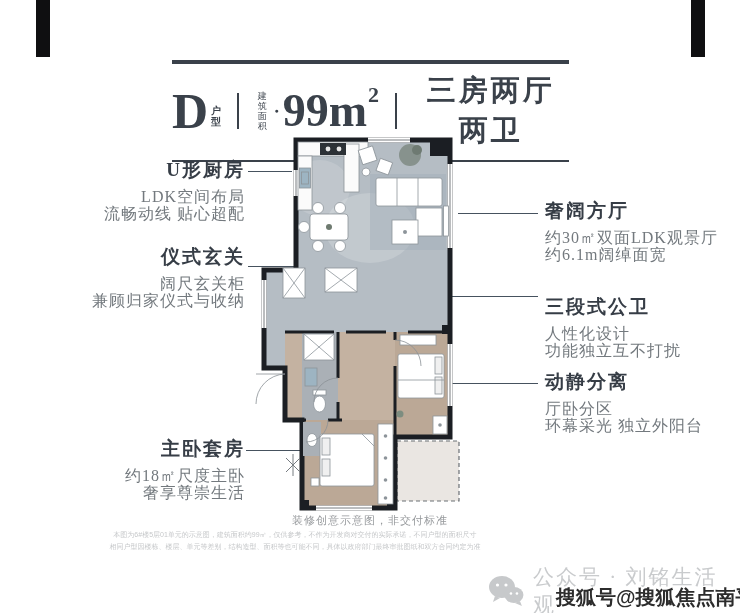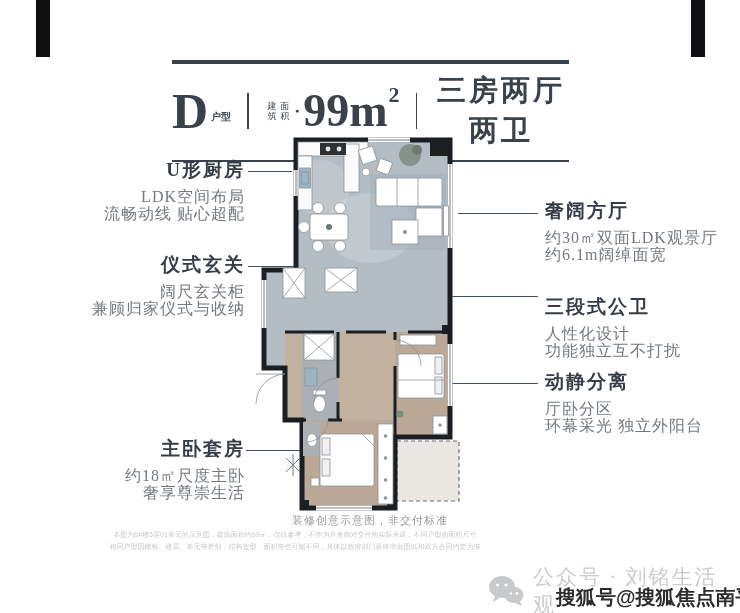--- a/index.html
+++ b/index.html
@@ -8,21 +8,21 @@
   .abs{position:absolute;}
 
   
   .corner-bar{position:absolute;top:0;width:14px;height:57px;background:#0f0f11;}
 
   
   .header{position:absolute;left:172px;top:60px;width:397px;
           border-top:4px solid #3a414a;border-bottom:2px solid #3a414a;
           padding:7px 0 9px;display:flex;align-items:center;justify-content:center;}
   .unit-letter{font-size:50px;font-weight:bold;line-height:48px;}
-  .vstack{display:flex;flex-direction:row;font-size:10px;line-height:11px;
+  .vstack{display:flex;flex-direction:column;font-size:10px;line-height:11px;
           font-weight:bold;margin-left:3px;margin-top:10px;}
   .vstack.small{font-size:9px;line-height:10px;margin-top:0;font-weight:normal;}
   .divider{width:2px;height:36px;background:#3a414a;margin:0 16px;}
   .bullet{font-size:7px;margin:0 4px 0 2px;align-self:center;}
   .area-val{font-size:46px;font-weight:bold;line-height:46px;}
   .area-sup{font-size:22px;font-weight:bold;position:relative;top:-16px;margin-left:1px;}
   .layout-txt{font-size:29px;font-weight:bold;letter-spacing:3px;text-align:center;}
 
   
   .ann{position:absolute;}
@@ -70,21 +70,21 @@
     <span class="area-sup">2</span>
     <span class="divider"></span>
     <span class="layout-txt">三房两厅两卫</span>
   </div>
 
   <div class="ann left" style="top:157px;">
     <div class="ttl">U形厨房</div>
     <div class="ln">LDK空间布局</div>
     <div class="ln">流畅动线 贴心超配</div>
   </div>
-  <div class="ann left" style="top:252px;">
+  <div class="ann left" style="top:244px;">
     <div class="ttl">仪式玄关</div>
     <div class="ln">阔尺玄关柜</div>
     <div class="ln">兼顾归家仪式与收纳</div>
   </div>
   <div class="ann left" style="top:436px;">
     <div class="ttl">主卧套房</div>
     <div class="ln">约18㎡尺度主卧</div>
     <div class="ln">奢享尊崇生活</div>
   </div>
 

